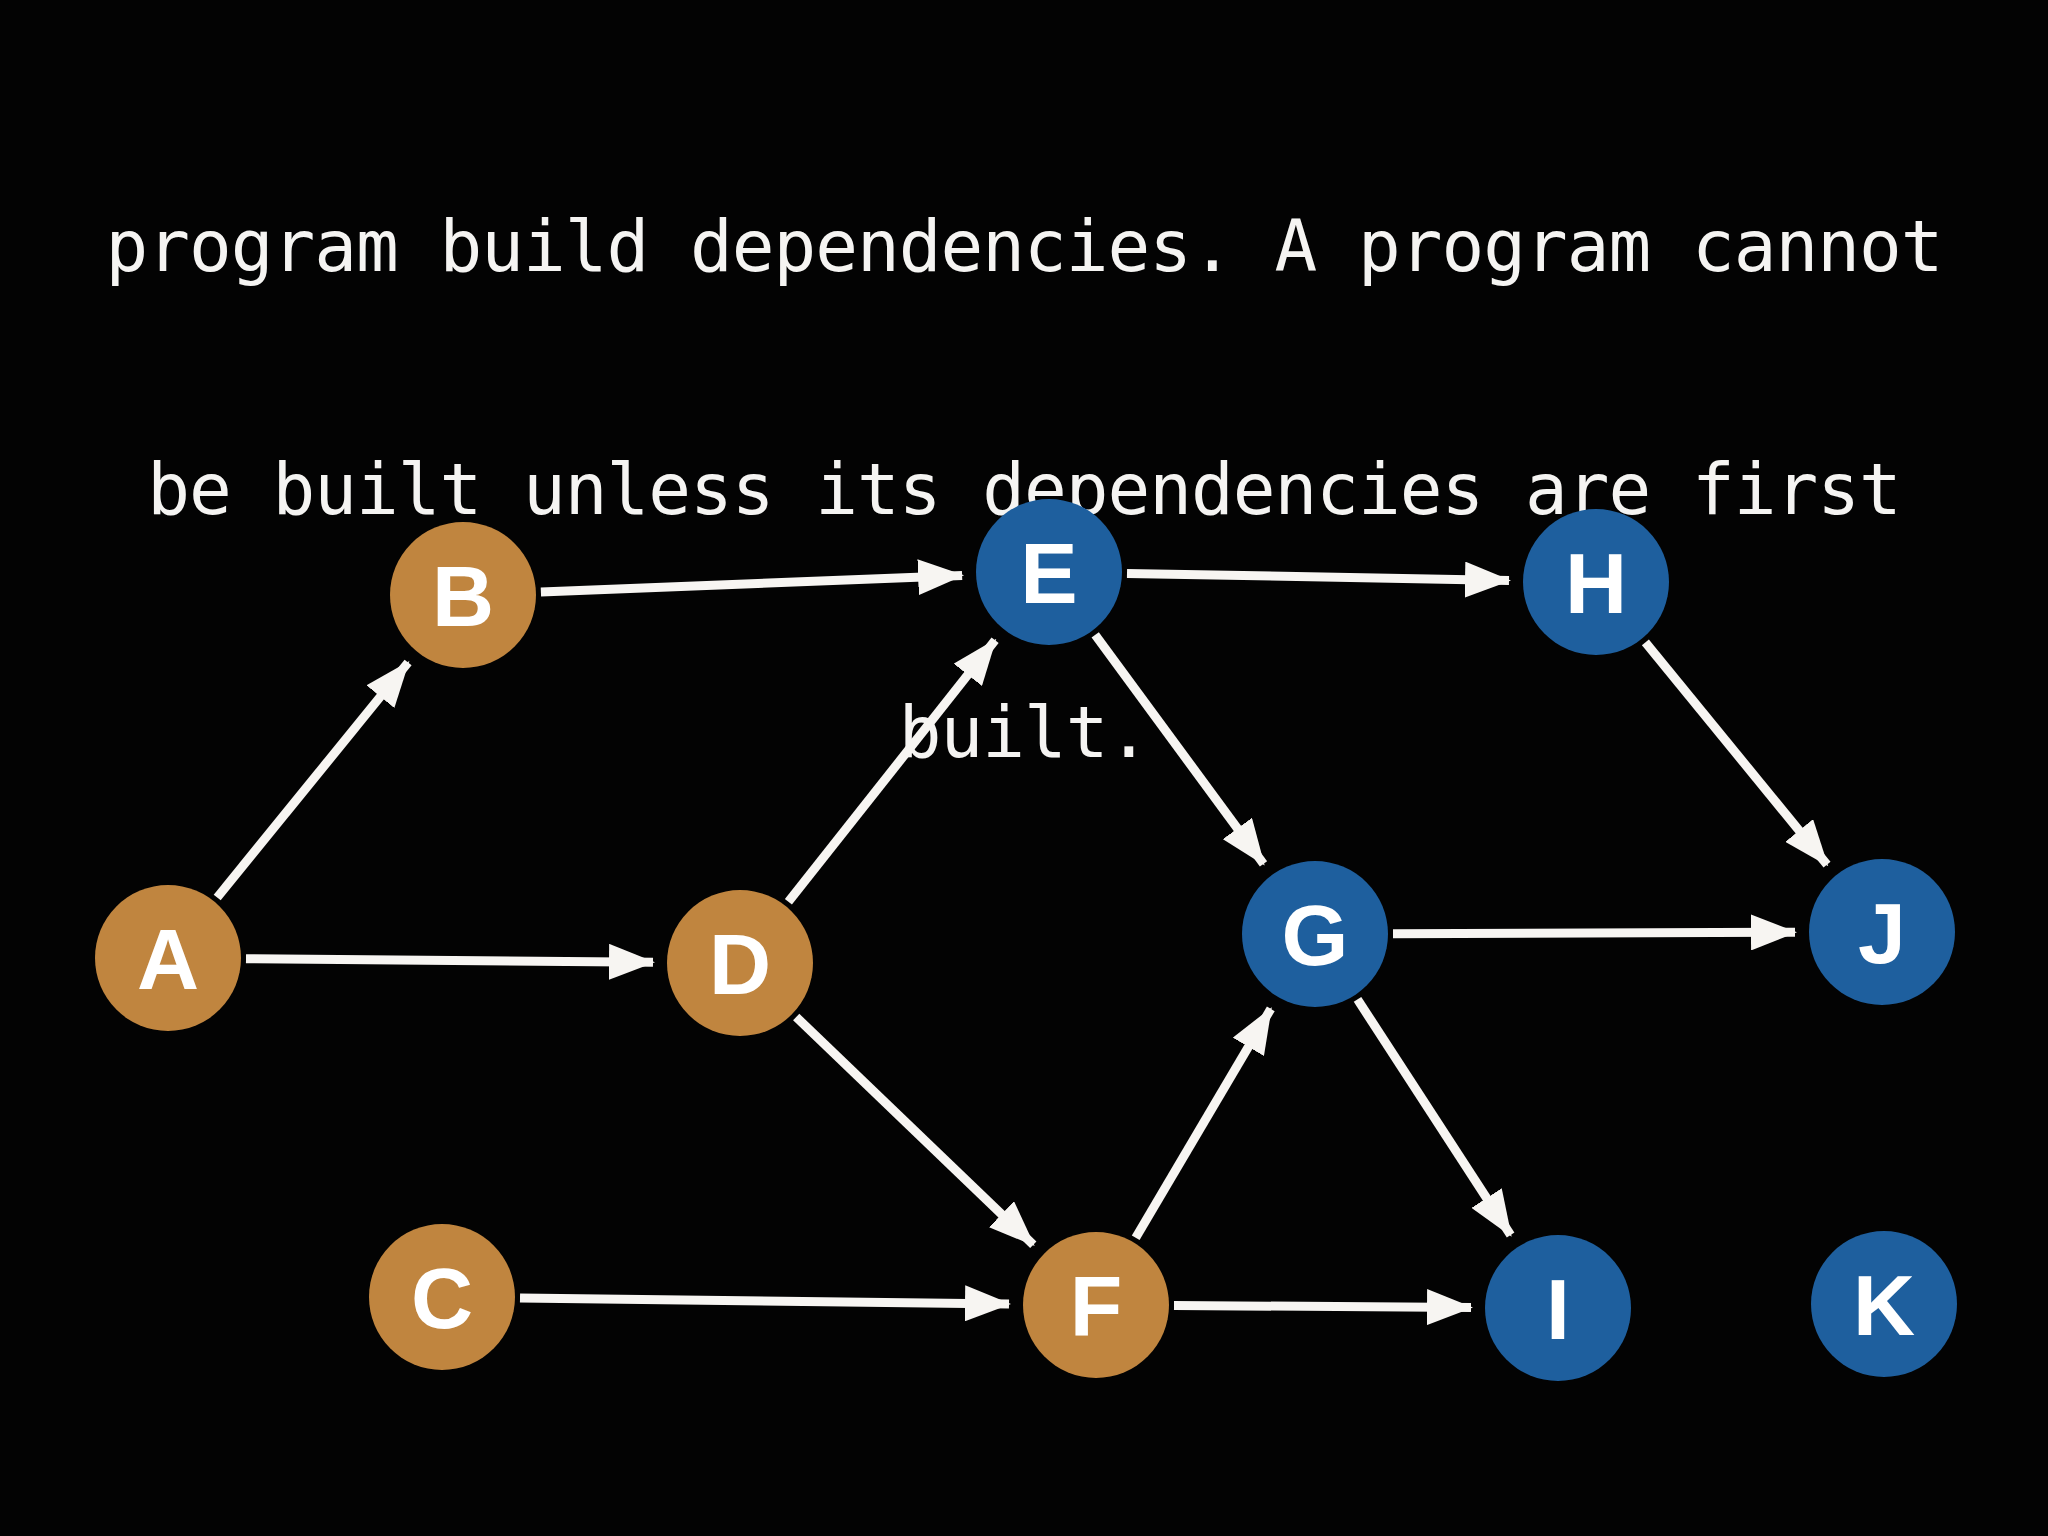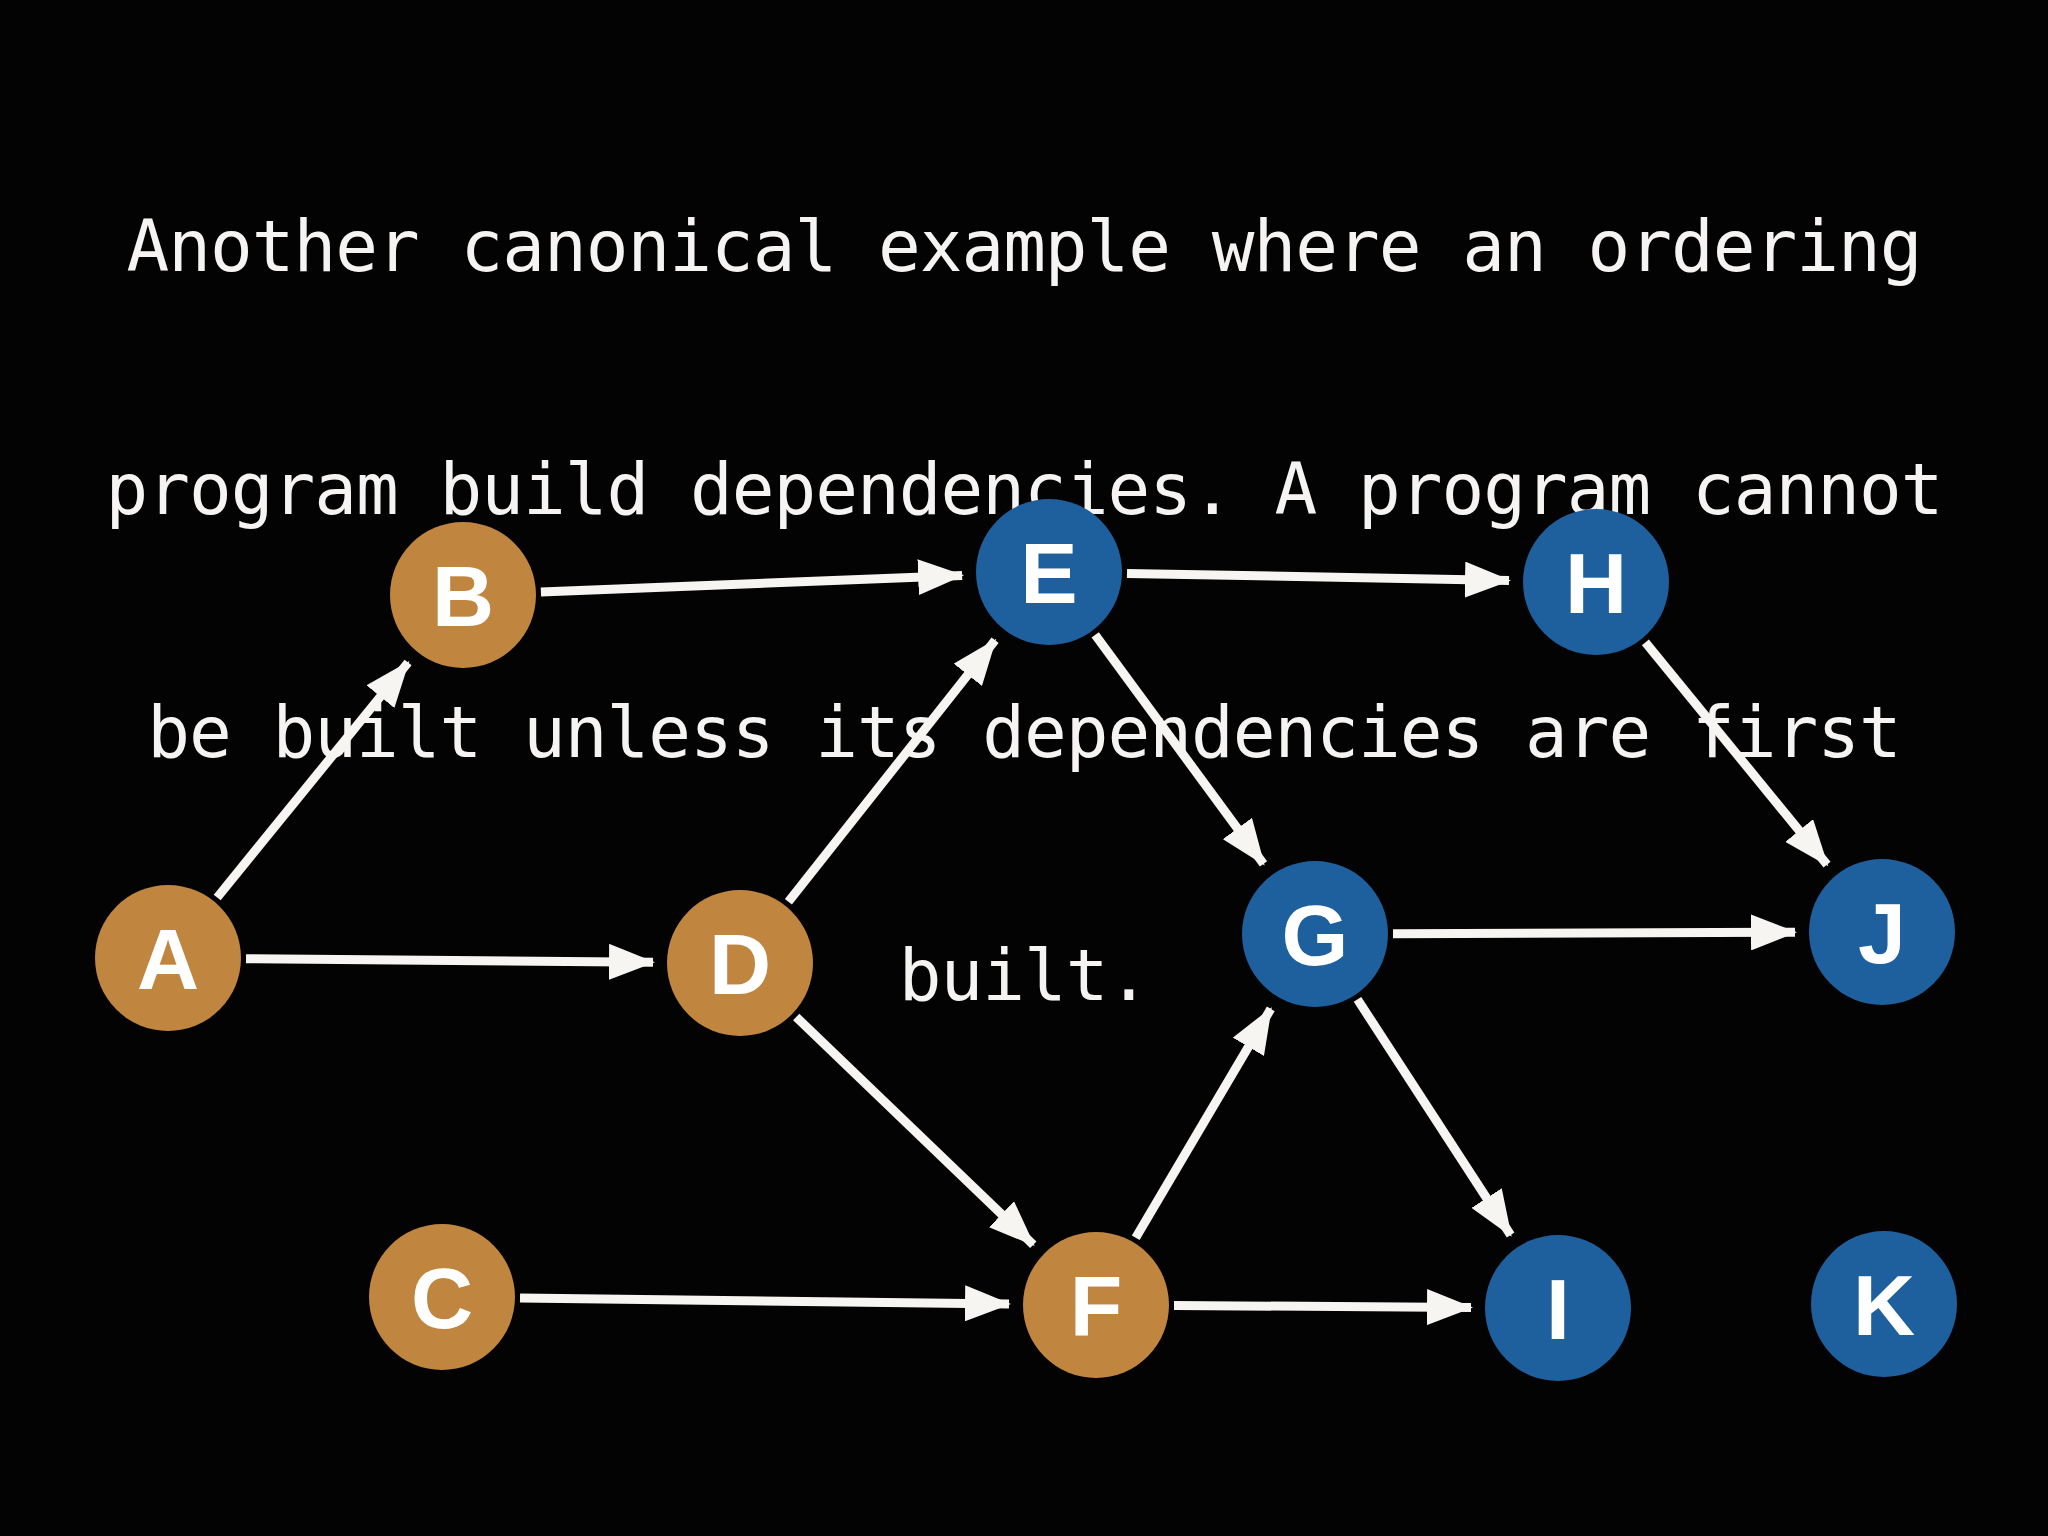--- a/index.html
+++ b/index.html
@@ -52,21 +52,20 @@
     font-size: 86px;
     text-anchor: middle;
   }
 </style>
 </head>
 <body style="background: rgb(3, 3, 3);">
 
 <div class="stage">
 
   <div class="caption" style="color: rgb(245, 244, 242);">
-    <span class="caption-line">Another canonical example where an ordering</span>
     <span class="caption-line">program build dependencies. A program cannot</span>
     <span class="caption-line">be built unless its dependencies are first</span>
     <span class="caption-line">built.</span>
   </div>
 
   <svg id="graph" viewBox="0 0 2048 1536">
     <defs>
       <marker id="arrowhead" markerUnits="userSpaceOnUse" markerWidth="46" markerHeight="36" refX="44" refY="18" orient="auto">
         <polygon points="0 0, 46 18, 0 36" fill="#f7f5f2"></polygon>
       </marker>

